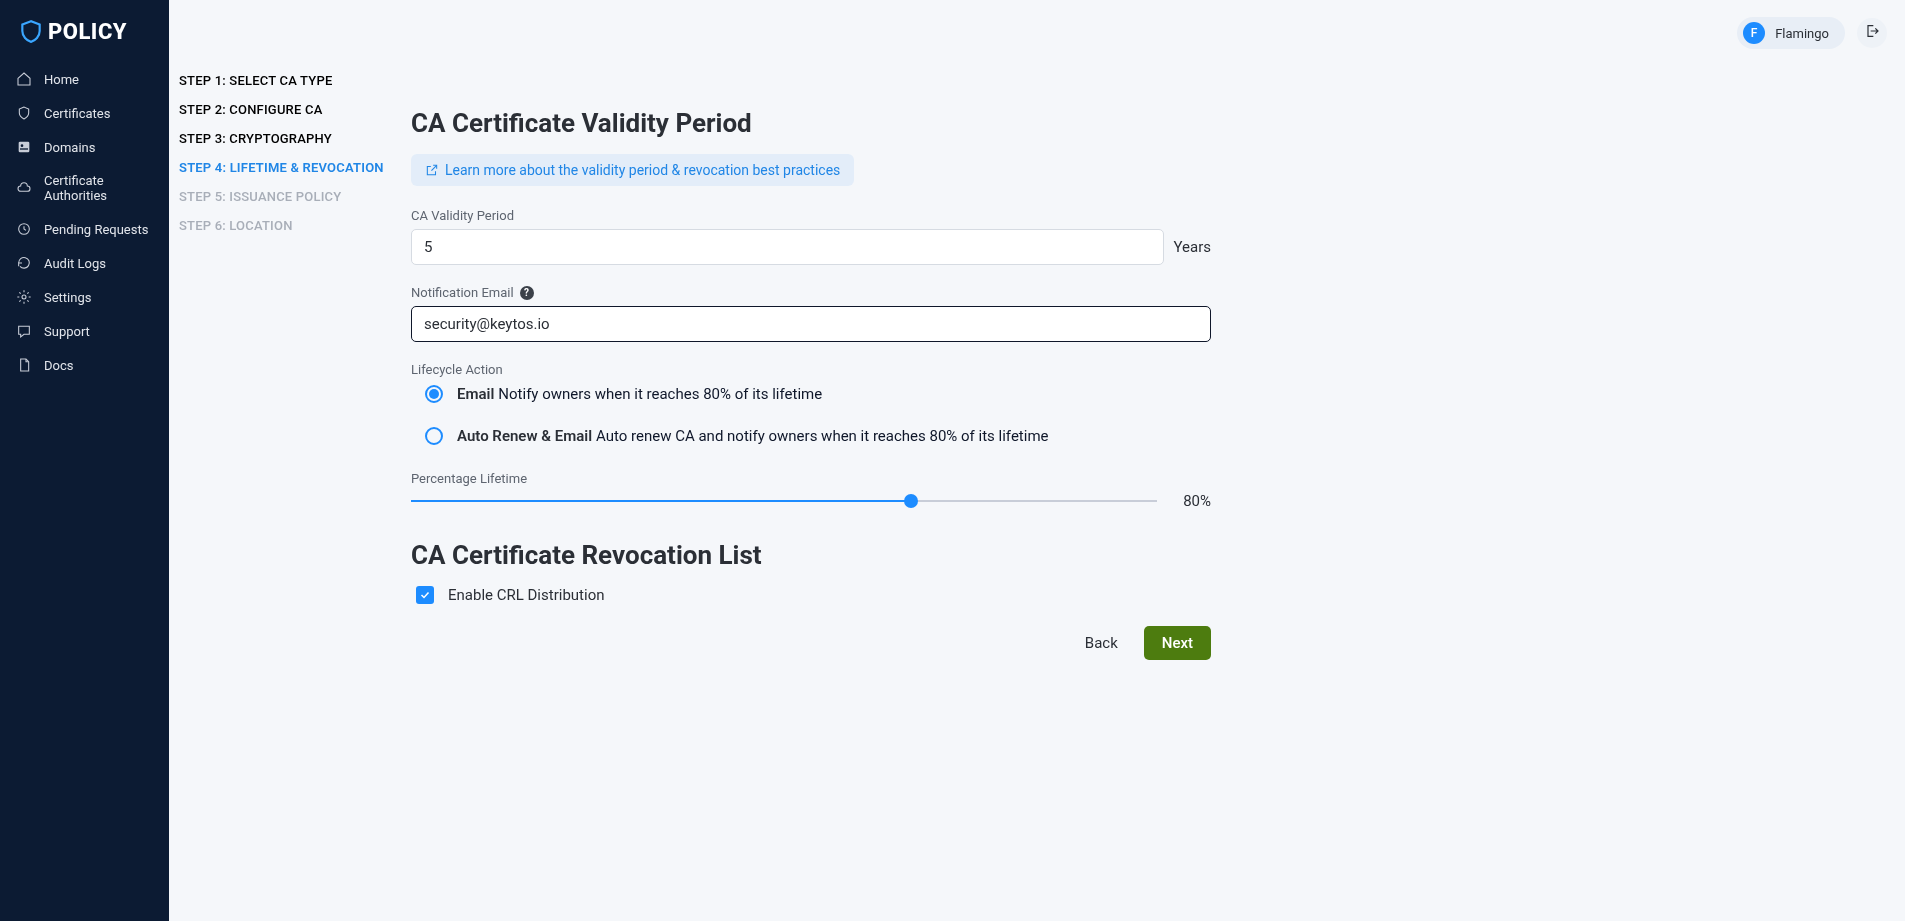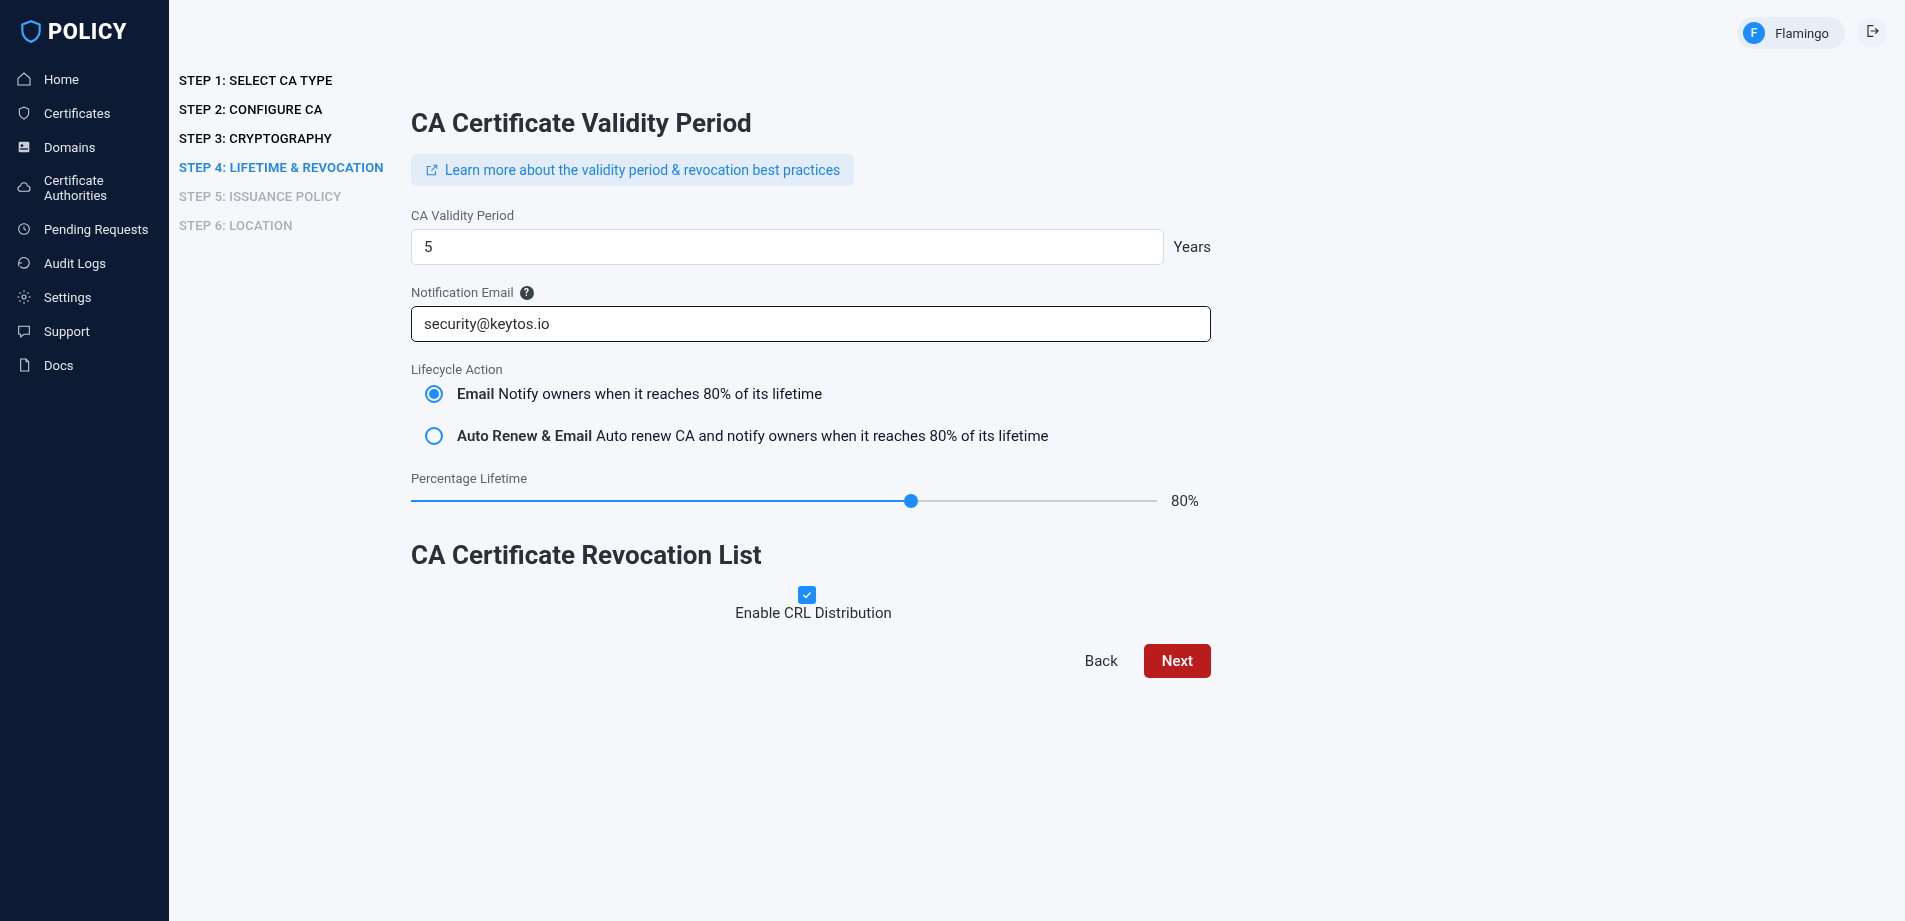--- a/index.html
+++ b/index.html
@@ -40,33 +40,33 @@
 .radio-group { margin: 8px 0 26px 14px; }
 .radio-row { display: flex; align-items: center; margin-bottom: 24px; font-size: 15px; text-align: center; }
 .radio-outer { width: 18px; height: 18px; border: 2px solid #1d8cff; border-radius: 50%; display: flex; align-items: center; justify-content: center; margin-right: 14px; flex-shrink: 0; cursor: pointer; }
 .radio-inner { width: 10px; height: 10px; background: #1d8cff; border-radius: 50%; }
 .radio-label-strong { font-weight: 600; color: #2b2f36; margin-right: 4px; }
 .radio-label-desc { color: #0f172a; }
 .slider-wrap { display: flex; align-items: center; margin-bottom: 30px; }
 .slider-track { flex: 1; height: 2px; background: #c8cdd8; position: relative; }
 .slider-fill { position: absolute; left: 0; top: 0; height: 2px; background: #1d8cff; width: 67%; }
 .slider-thumb { position: absolute; left: 67%; top: 50%; transform: translate(-50%, -50%); width: 14px; height: 14px; background: #1d8cff; border-radius: 50%; cursor: pointer; }
-.slider-value { margin-left: 14px; font-size: 15px; color: #2b2f36; width: 40px; }
-.checkbox-row { display: flex; align-items: center; margin: 12px 0 22px 5px; flex-direction: column; }
+.slider-value { margin-left: 14px; font-size: 15px; color: #2b2f36; width: 40px; text-align: right; }
+.checkbox-row { display: flex; align-items: center; margin: 12px 0 22px 5px; }
 .checkbox { width: 18px; height: 18px; background: #1d8cff; border-radius: 3px; display: flex; align-items: center; justify-content: center; margin-right: 14px; cursor: pointer; }
 .checkbox svg { stroke: #fff; stroke-width: 3; fill: none; }
 .checkbox-label { font-size: 15px; color: #2b2f36; }
 .accordion { border: 1px solid #e0e4ea; background: #fff; border-radius: 5px; display: flex; align-items: center; justify-content: space-between; padding: 14px 6px 14px 16px; margin-bottom: 20px; }
 .accordion-title { font-size: 20px; font-weight: 700; color: #2b2f36; }
 .accordion-toggle { width: 36px; height: 36px; background: #ff0000; display: flex; align-items: center; justify-content: center; cursor: pointer; border: 2px solid #ff0000; margin-right: 2px; }
 .accordion-toggle-inner { width: 30px; height: 30px; background: #fff; display: flex; align-items: center; justify-content: center; }
 .accordion-toggle svg { stroke: #2b2f36; fill: none; stroke-width: 2.2; }
 .footer-buttons { display: flex; justify-content: flex-end; align-items: center; gap: 16px; }
 .btn-back { font-size: 15px; color: #2b2f36; cursor: pointer; padding: 8px 10px; }
-.btn-next { background: #b91c1c; color: #fff; font-size: 15px; font-weight: 500; border-radius: 5px; padding: 8px 18px; cursor: pointer; border: none; }
+.btn-next { background: #4d7c0f; color: #fff; font-size: 15px; font-weight: 500; border-radius: 5px; padding: 8px 18px; cursor: pointer; border: none; }
 </style>
 </head>
 <body>
 
 <div class="sidebar">
   <div class="logo">
     <span class="logo-icon">
       <svg viewBox="0 0 24 24">
           <path d="M12 3 L4 6 V12 C4 17 8 21 12 22 C16 21 20 17 20 12 V6 Z" stroke="#3aa6ff" stroke-width="2" fill="none"></path>
         </svg>

